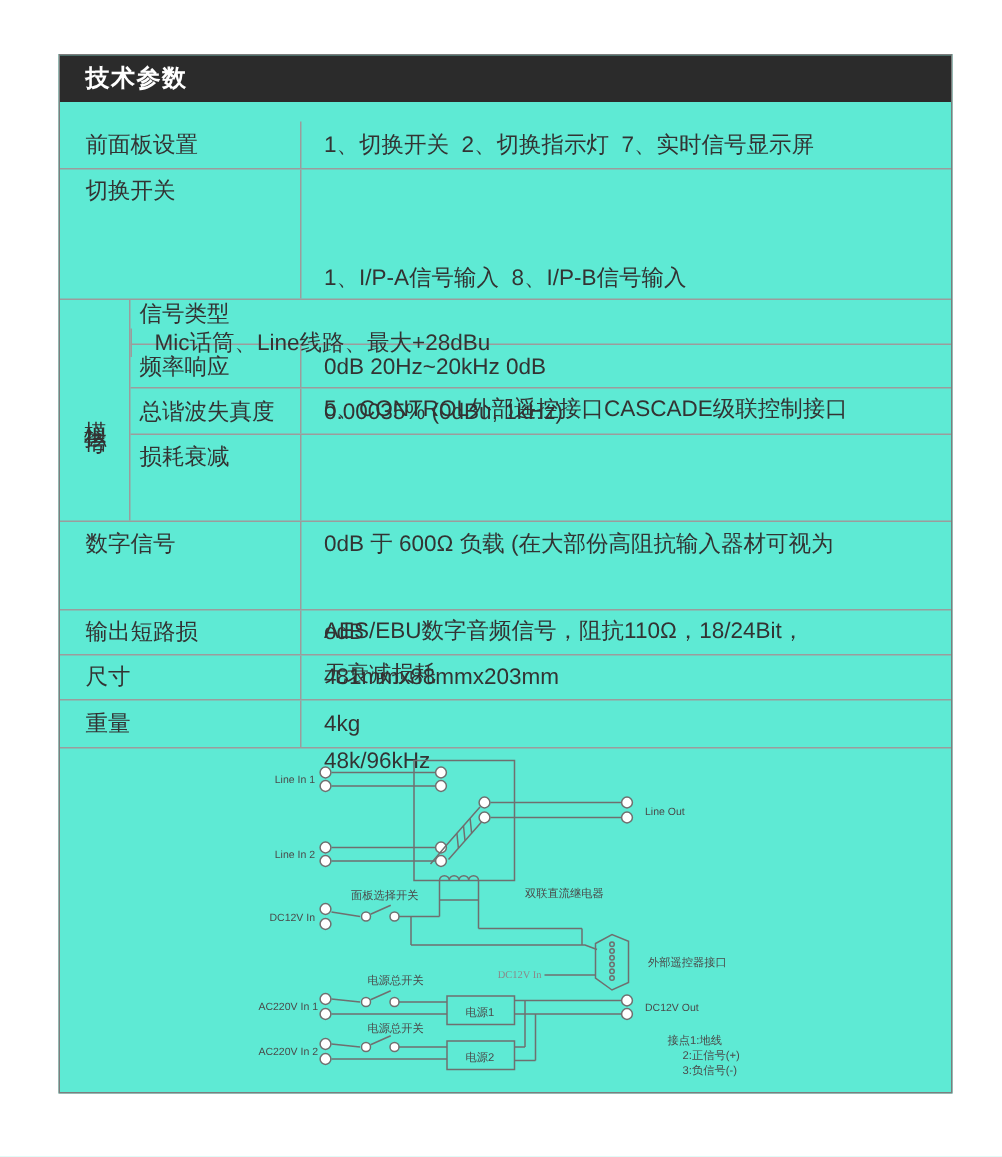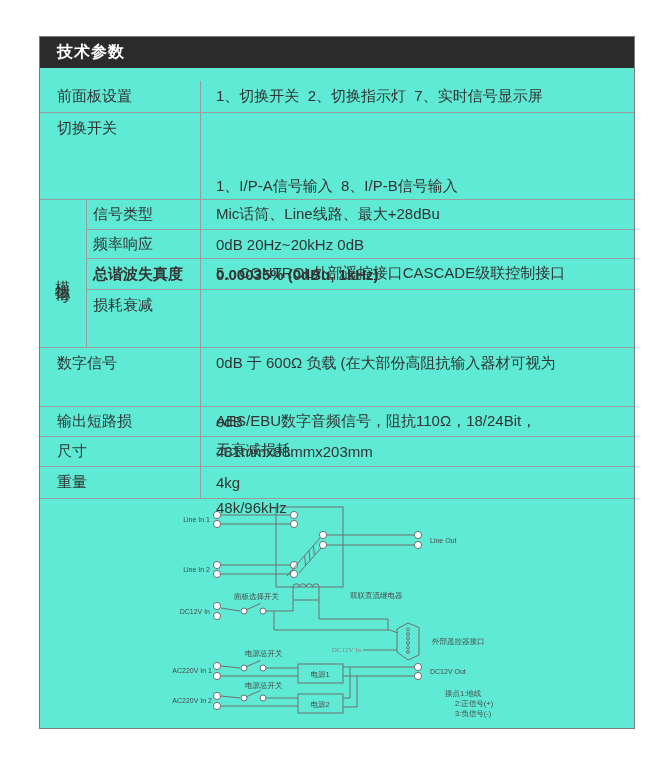--- a/index.html
+++ b/index.html
@@ -18,21 +18,21 @@
   .multi .val div { line-height:29px; }
   
   .group { display:flex; border-top:1px solid #9c9c9c; }
   .vcell { width:47px; flex:none; display:flex; align-items:center; justify-content:center; border-right:1px solid #9c9c9c; }
   .vtext { writing-mode:vertical-lr; text-orientation:upright; letter-spacing:3px; line-height:1; }
   .gcol { flex:1; }
   .grow { display:flex; }
   .grow + .grow { border-top:1px solid #9c9c9c; }
   .gsub { width:113px; flex:none; padding-left:6px; }
   .gval { flex:1; border-left:1px solid #9c9c9c; padding-left:15px; white-space:pre-wrap; }
-  .g1 { height:29px; } .g2 { height:29px; } .g3 { height:31px;font-weight:bold; }
+  .g1 { height:29px;flex-direction:column; } .g2 { height:29px; } .g3 { height:31px; }
   .g1 .gsub,.g1 .gval,.g2 .gsub,.g2 .gval,.g3 .gsub,.g3 .gval { display:flex; align-items:center; }
   .g4 { height:58px; }
   .g4 .gsub, .g4 .gval { line-height:29px; }
   .r2 { height:87px; }
   .r4 { height:59px; }
   .r5,.r6 { height:30px; } .r7 { height:32px; }
   .diagram { height:230px; border-top:1px solid #9c9c9c; position:relative; }
   .diagram svg { display:block; }
   .dg-label { font-size:7px; fill:#4a4a4a; }
   .dg-label-cn { font-size:7.5px; fill:#4a4a4a; }

